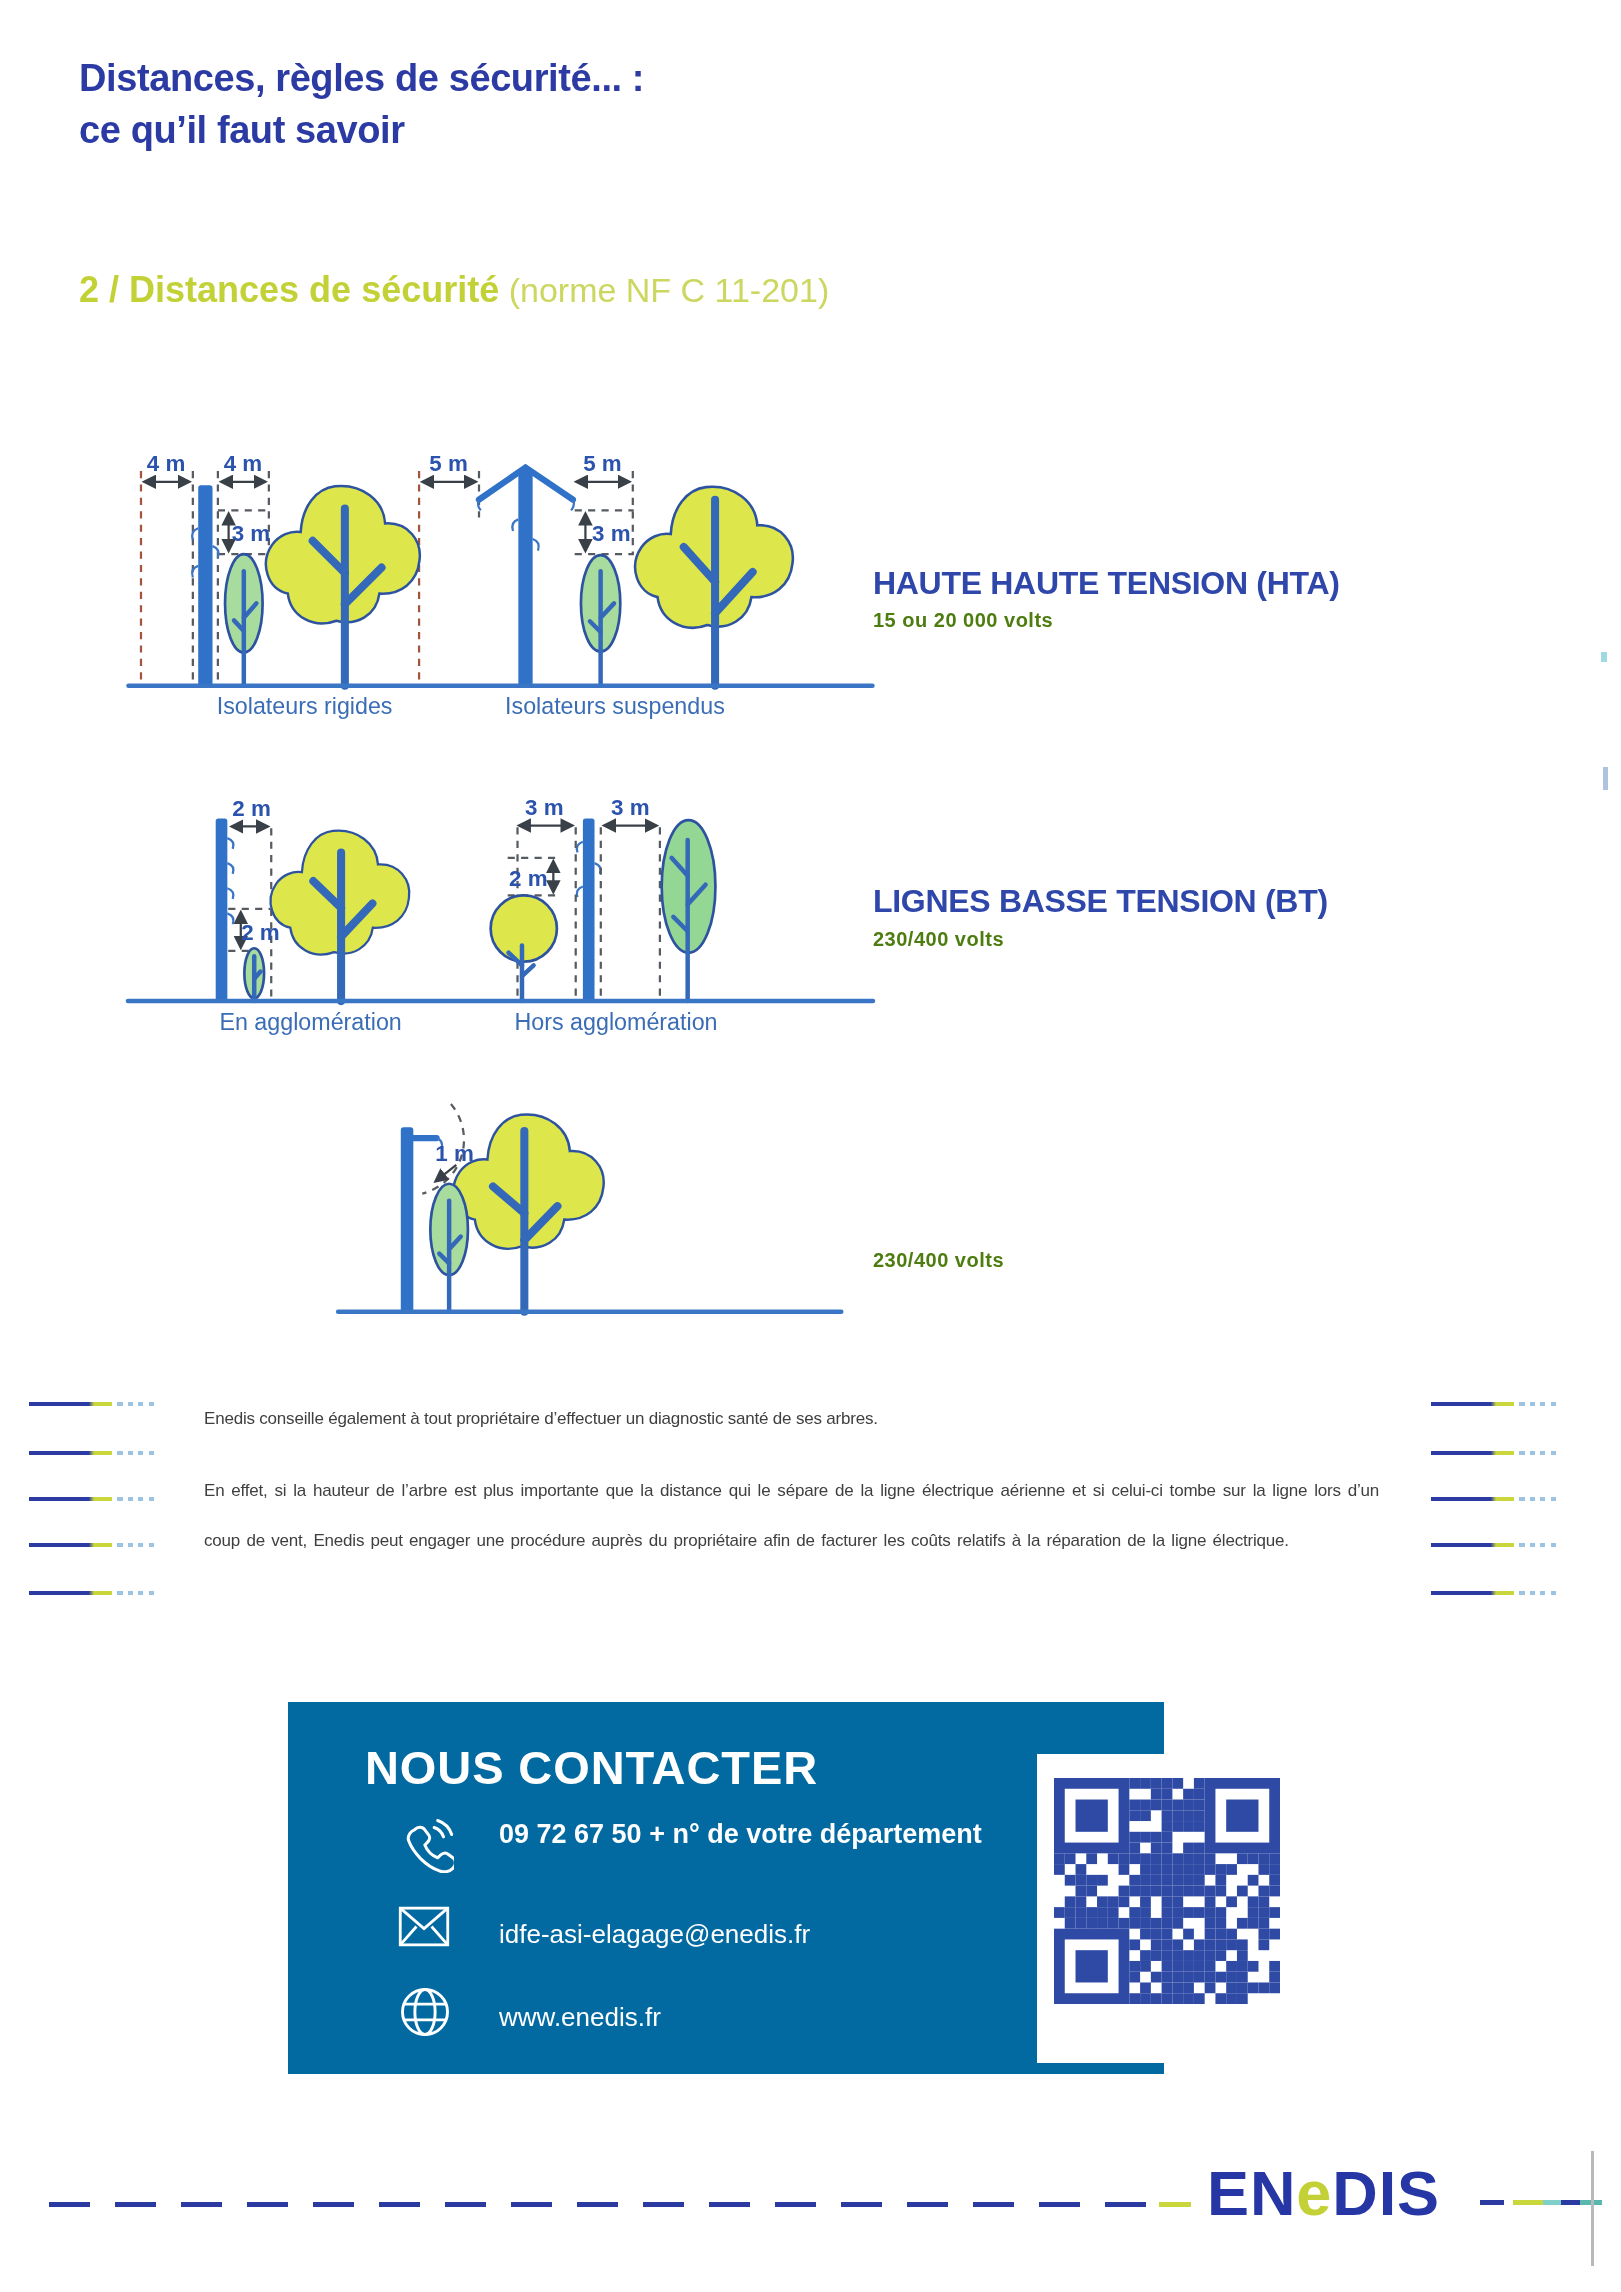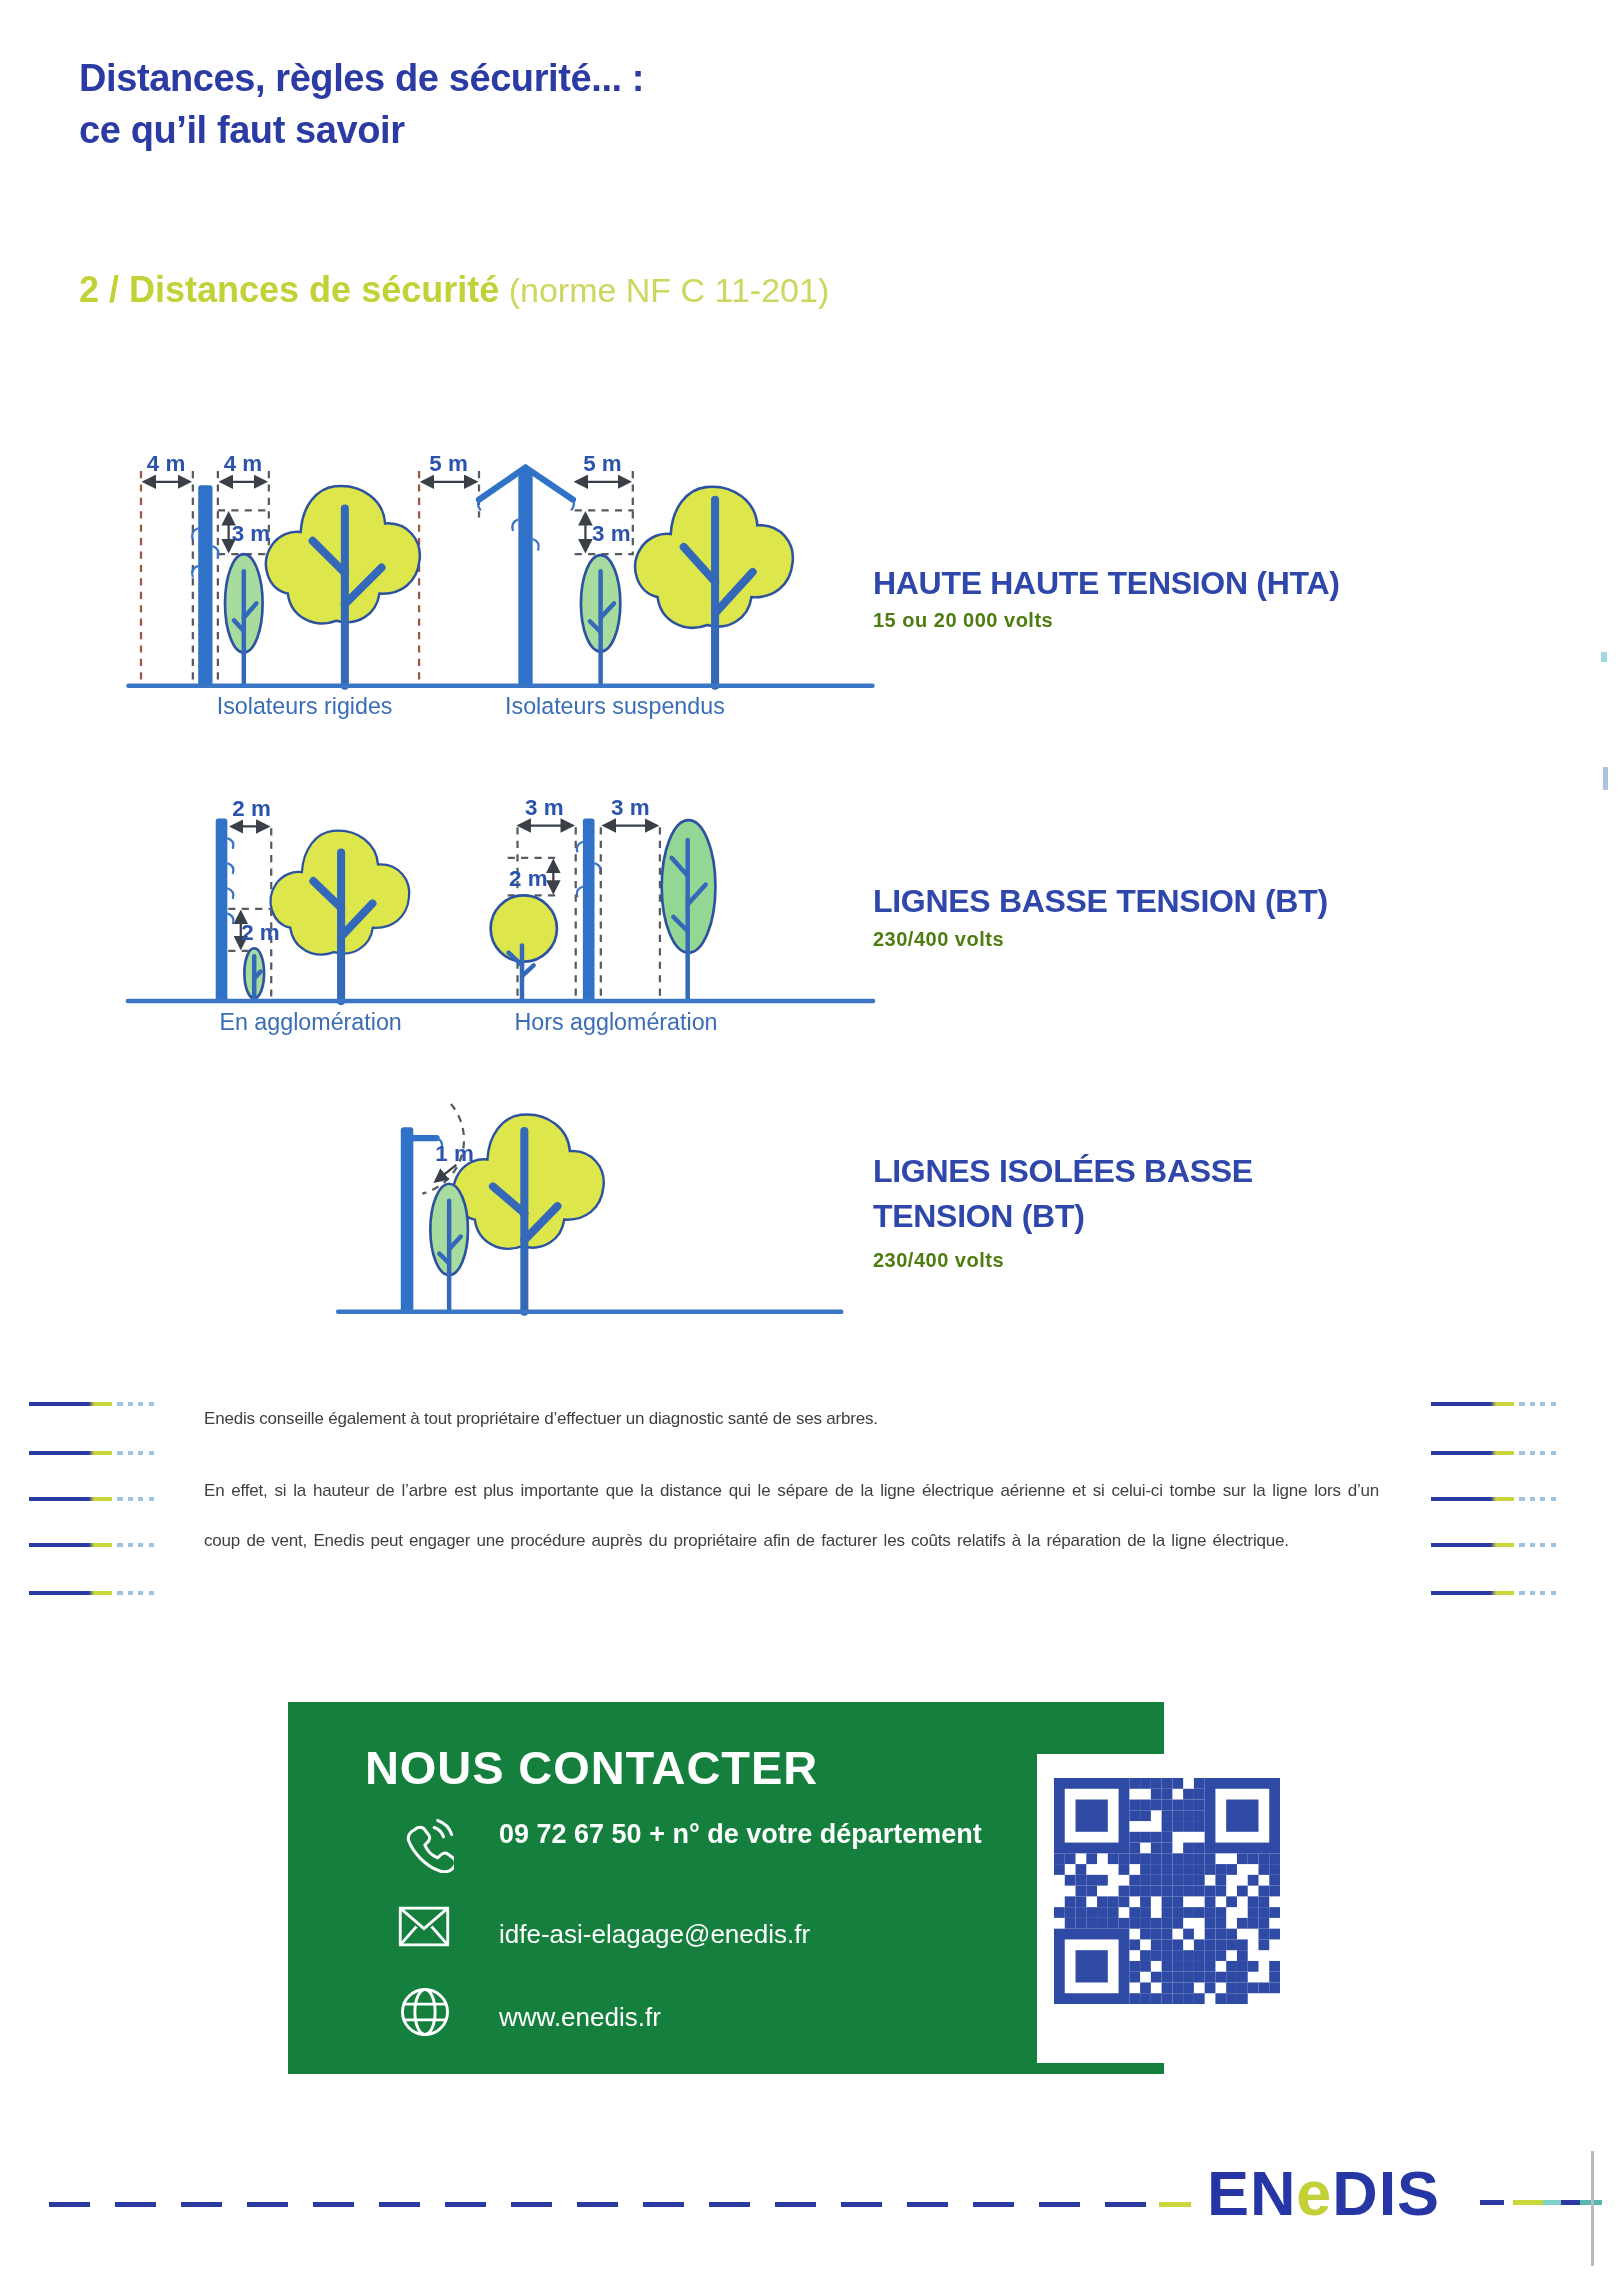--- a/index.html
+++ b/index.html
@@ -39,21 +39,21 @@
   #para-1{margin-bottom:21.5px !important;}
   #para-2{text-align:justify;word-spacing:1.8px;}
 
   
   .mdash{position:absolute;height:3.6px;width:130px;background:
     linear-gradient(90deg,#2c3ba4 0 46%,#c9d63c 50% 64%,rgba(0,0,0,0) 64% 68%,
     #9cc3e2 68% 72%,rgba(0,0,0,0) 72% 76%,#9cc3e2 76% 80%,rgba(0,0,0,0) 80% 84%,
     #9cc3e2 84% 88%,rgba(0,0,0,0) 88% 92%,#9cc3e2 92% 96%,rgba(0,0,0,0) 96%);}
 
   
-  #contact-box{left:288px;top:1702px;width:876px;height:372px;background:#15803d;}
+  #contact-box{left:288px;top:1702px;width:876px;height:372px;background:#0369a1;}
   #contact-title{left:77px;top:38px;font-size:47px;font-weight:800;color:#fff;letter-spacing:0.9px;}
   .c-icon{position:absolute;left:110px;}
   .c-text{position:absolute;left:211px;color:#fff;font-size:26px;line-height:38px;}
   .c-bold{font-size:27px;font-weight:800;}
   #qr-panel{left:1037px;top:1754px;width:260px;height:309px;background:#ffffff;}
 
   
   #brand-logo{left:1207px;top:2157px;font-size:63px;font-weight:800;color:#2636a4;letter-spacing:0.9px;text-align:right;}
   #brand-logo .mid-e{color:#c3d136;}
   #footer-dash-long{left:49px;top:2202px;width:1102px;height:5.4px;
@@ -268,24 +268,20 @@
     <g>
       <ellipse class="etree" cx="142" cy="160" rx="21" ry="51"></ellipse>
       <path class="trunk2" d="M142,252 V128"></path>
       <path class="trunk2" d="M142,182 l13,-14"></path>
       <path class="trunk2" d="M142,198 l-11,-11"></path>
     </g>
 
     <line class="grd" x1="18" y1="252" x2="580" y2="252"></line>
   </svg>
 
-  <div class="abs block-title" style="left:873px;top:1149px;">
-    <div>LIGNES ISOLÉES BASSE</div>
-    <div>TENSION (BT)</div>
-  </div>
   <div class="abs block-sub" style="left:873px;top:1249px;">230/400 volts</div>
 
   <div class="abs" id="para-block">
     <p id="para-1">Enedis conseille également à tout propriétaire d’effectuer un diagnostic santé de ses arbres.</p>
     <p id="para-2">En effet, si la hauteur de l’arbre est plus importante que la distance qui le sépare de la ligne électrique aérienne et si celui-ci tombe sur la ligne lors d’un coup de vent, Enedis peut engager une procédure auprès du propriétaire afin de facturer les coûts relatifs à la réparation de la ligne électrique.</p>
   </div>
 
   <div class="mdash" style="left:29px;top:1402px;"></div>
   <div class="mdash" style="left:29px;top:1451px;"></div>
   <div class="mdash" style="left:29px;top:1497px;"></div>

